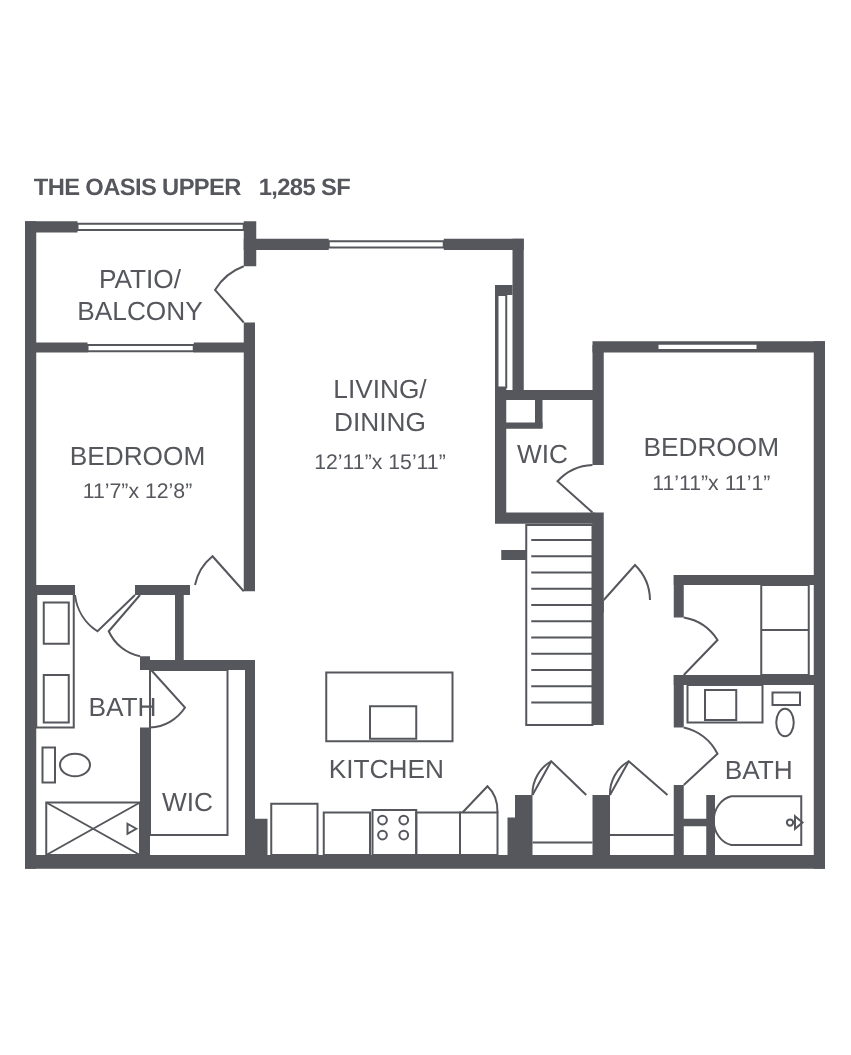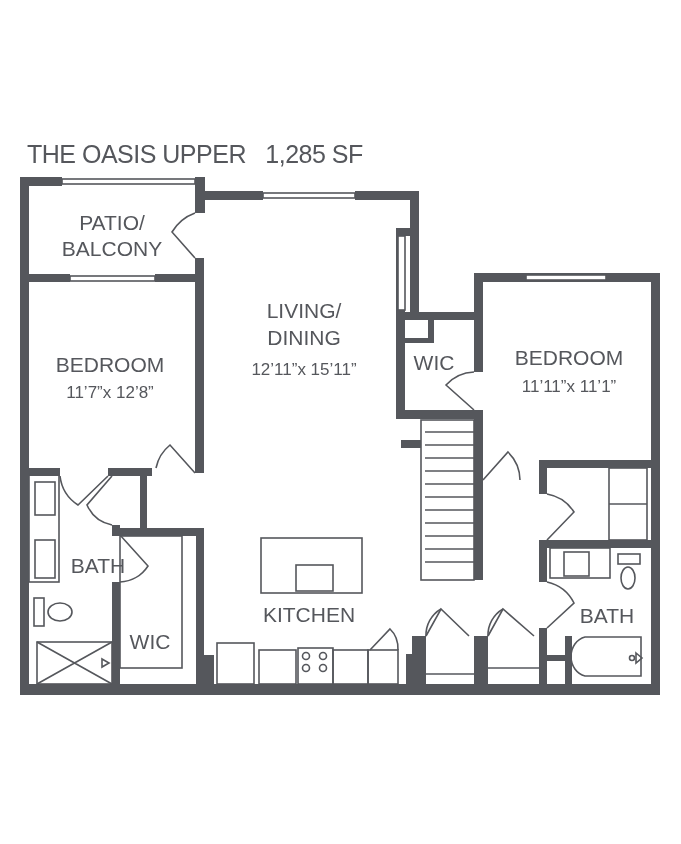--- a/index.html
+++ b/index.html
@@ -1,17 +1,17 @@
 <!DOCTYPE html>
 <html><head>
 <meta charset="utf-8">
 <style>
   html, body { margin:0; padding:0; background:#ffffff; }
   body { width:681px; height:844px; position:relative; overflow:hidden; font-family:"Liberation Sans", "DejaVu Sans", sans-serif; }
-  .title { position:absolute; left:27px; top:140px; font-size:25px; font-weight:normal; color:#55575c; letter-spacing:-0.5px; white-space:pre; }
+  .title { position:absolute; left:27px; top:140px; font-size:19px; font-weight:bold; color:#55575c; letter-spacing:-0.5px; white-space:pre; }
   svg { position:absolute; left:0; top:0; }
   .lbl { font-family:"Liberation Sans", "DejaVu Sans", sans-serif; fill:#55575c; text-anchor:middle; }
   .big { font-size:21px; }
   .dim { font-size:17px; }
 </style>
 </head>
 <body>
 
 <div class="title">THE OASIS UPPER   1,285 SF</div>
 

